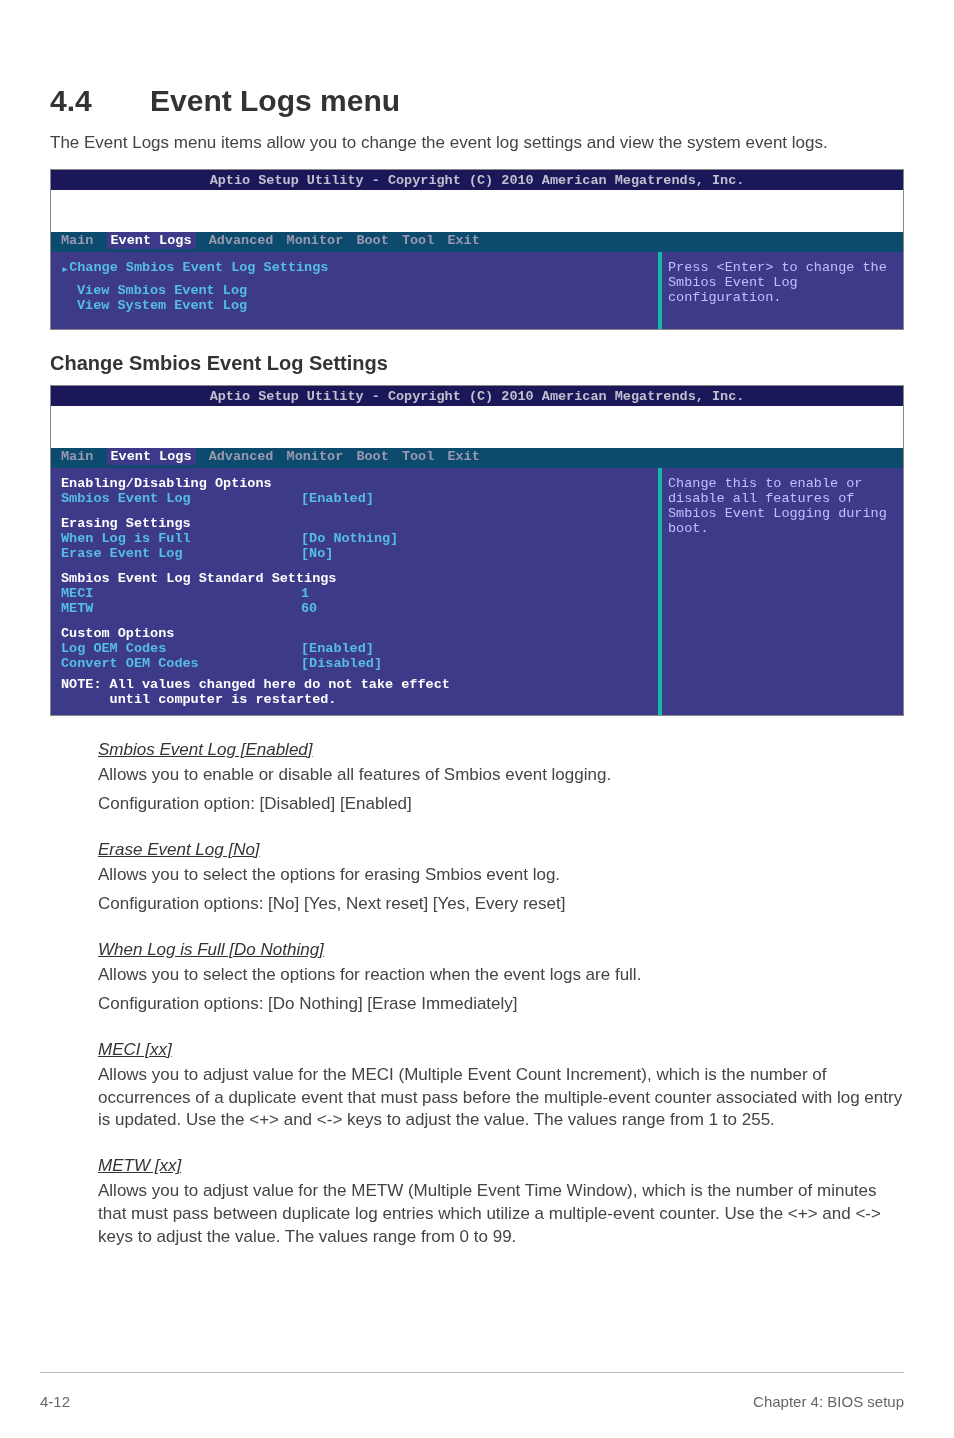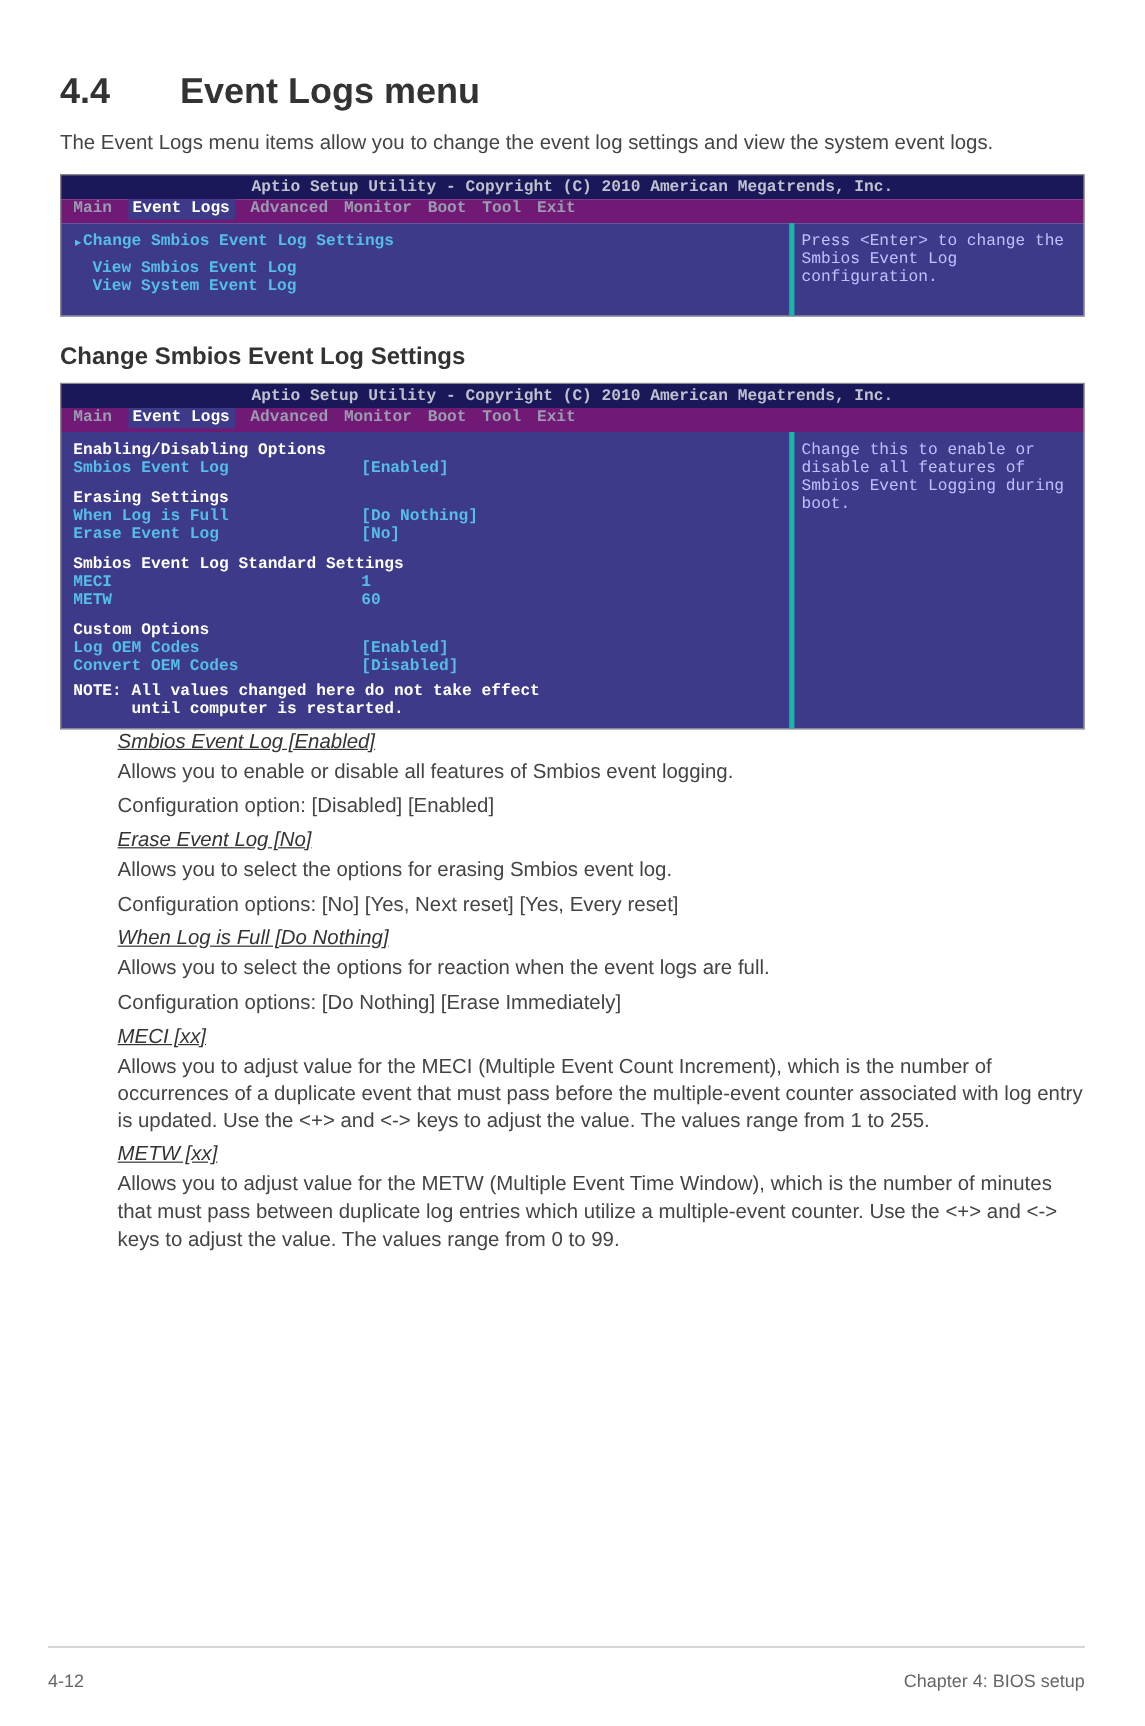--- a/index.html
+++ b/index.html
@@ -1,38 +1,38 @@
 <!DOCTYPE html>
 <html><head>
 <meta charset="utf-8">
 <style>
   * { margin: 0; padding: 0; box-sizing: border-box; }
   html, body { width: 954px; height: 1438px; font-family: Arial, Helvetica, sans-serif; background: #fff; }
   body { padding: 60px 50px 40px 50px; position: relative; }
-  h1 { font-size: 30px; font-weight: bold; color: #333; margin-bottom: 14px; }
+  h1 { font-size: 30px; font-weight: bold; color: #333; margin-bottom: 14px; margin-top: 24px; }
   h1 .num { display: inline-block; width: 100px; }
   p.intro { font-size: 17px; color: #444; line-height: 1.35; margin-bottom: 14px; }
   h2 { font-size: 20px; font-weight: bold; color: #333; margin: 22px 0 10px 0; }
 
   .bios { border: 1px solid #888; width: 100%; font-family: "Courier New", monospace; font-size: 13.5px; font-weight: bold; color: #efe; }
   .bios .titlebar { background: #1a1858; color: #c0c0d0; padding: 3px 8px 2px 8px; text-align: center; font-family: Liberation Mono, monospace; }
-  .bios .tabbar { background: #701a75; color: #9a9ab0; padding: 1px 10px 4px 10px; }
+  .bios .tabbar { background: #0c4a6e; color: #9a9ab0; padding: 1px 10px 4px 10px; margin-top: 42px; }
   .bios .tabbar span { margin-right: 5px; }
   .bios .tabbar .sel { background: #3d3a8a; color: #fff; padding: 1px 4px; }
   .bios .body { display: flex; }
   .bios .left { flex: 1; background: #3d3a8a; padding: 8px 10px; }
   .bios .right { width: 245px; background: #3d3a8a; border-left: 4px solid #14b8a6; padding: 8px 6px; color: #c0c0ff; font-weight: normal; }
   .bios .hdr { color: #fff; margin-bottom: 0; }
   .bios .row { color: #55bde6; display: flex; }
   .bios .row .lbl { width: 240px; }
   .bios .row .val { color: #55bde6; }
   .bios .arrow { color: #55bde6; }
   .bios .note { color: #fff; margin-top: 6px; }
 
-  .section { padding-left: 48px; }
+  .section { margin-top: 24px; padding-left: 48px; }
   .section h3 { font-size: 17px; font-style: italic; text-decoration: underline; color: #333; margin-bottom: 4px; font-weight: normal; }
   .section p { font-size: 17px; color: #444; line-height: 1.35; margin-bottom: 6px; }
 
   .footer { position: absolute; bottom: 28px; left: 40px; right: 50px; border-top: 1px solid #bbb; padding-top: 20px; display: flex; justify-content: space-between; font-size: 15px; color: #666; }
 </style>
 </head>
 <body>
 
 <h1>
   <span class="num">4.4</span><span>Event Logs menu</span>

